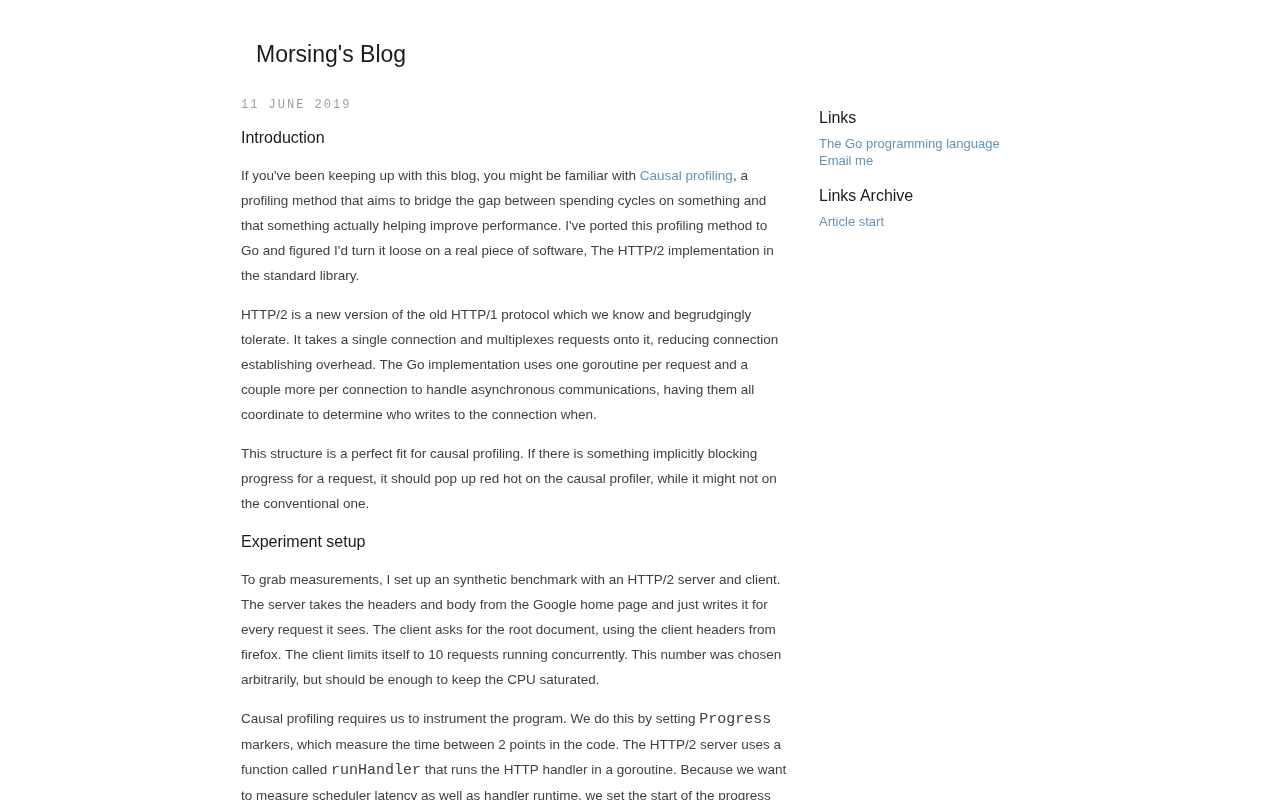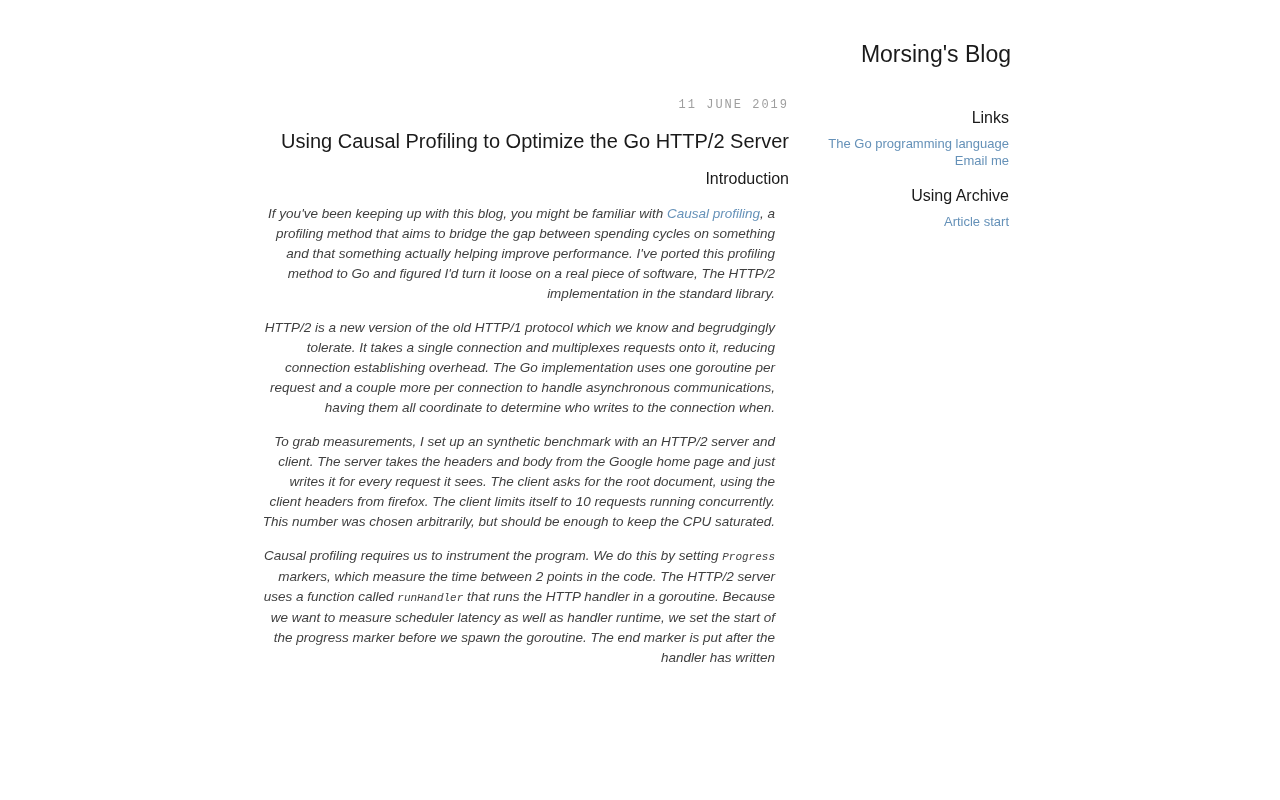--- a/index.html
+++ b/index.html
@@ -10,21 +10,20 @@
   }
   * { box-sizing: border-box; }
   html, body { margin: 0; padding: 0; background: #ffffff; }
   body { font-family: "Liberation Sans", sans-serif; }
   .page {
     position: relative;
     width: 1248px;
     height: 800px;
     overflow: hidden;
     background: #ffffff;
-    text-align: right;
   }
   .wrap { margin-left: 241px; width: 770px; }
   h1.blog-title {
     margin: 0 0 0 15px;
     padding-top: 41px;
     font-size: 23px;
     line-height: 26px;
     font-weight: 400;
     color: var(--heading);
   }
@@ -45,29 +44,28 @@
     color: var(--heading);
   }
   .post-body h3 {
     margin: 16px 0;
     font-size: 16px;
     line-height: 19px;
     font-weight: 400;
     color: var(--heading);
   }
   .post-body p {
-    margin: 14px 14px;
+    margin: 14px 0;
     font-size: 13.5px;
-    line-height: 20px;
+    line-height: 25px;
     color: var(--text);
-    font-style: italic;
   }
   .post-body code {
     font-family: "Liberation Mono", "DejaVu Sans Mono", monospace;
-    font-size: 11px;
+    font-size: 15px;
     color: var(--text);
   }
   a { color: var(--link); text-decoration: none; cursor: pointer; }
   aside.sidebar {
     margin-left: 30px;
     width: 190px;
     flex: none;
     padding-top: 41px;
   }
   aside.sidebar h3 {
@@ -88,35 +86,36 @@
 </style>
 </head>
 <body>
 
 <div class="page">
   <div class="wrap">
     <h1 class="blog-title">Morsing's Blog</h1>
     <div class="content">
       <article class="post">
         <div class="post-date">11 JUNE 2019</div>
-        <h2 class="post-title">Using Causal Profiling to Optimize the Go HTTP/2 Server</h2>
         <div class="post-body" id="article-body">
             <h3>Introduction</h3>
             <p><span>If you've been keeping up with this blog, you might be familiar with </span><a href="#">Causal profiling</a><span>, a profiling method that aims to bridge the gap between spending cycles on something and that something actually helping improve performance. I've ported this profiling method to Go and figured I'd turn it loose on a real piece of software, The HTTP/2 implementation in the standard library.</span></p>
             <p><span>HTTP/2 is a new version of the old HTTP/1 protocol which we know and begrudgingly tolerate. It takes a single connection and multiplexes requests onto it, reducing connection establishing overhead. The Go implementation uses one goroutine per request and a couple more per connection to handle asynchronous communications, having them all coordinate to determine who writes to the connection when.</span></p>
+            <p><span>This structure is a perfect fit for causal profiling. If there is something implicitly blocking progress for a request, it should pop up red hot on the causal profiler, while it might not on the conventional one.</span></p>
+            <h3>Experiment setup</h3>
             <p><span>To grab measurements, I set up an synthetic benchmark with an HTTP/2 server and client. The server takes the headers and body from the Google home page and just writes it for every request it sees. The client asks for the root document, using the client headers from firefox. The client limits itself to 10 requests running concurrently. This number was chosen arbitrarily, but should be enough to keep the CPU saturated.</span></p>
             <p><span>Causal profiling requires us to instrument the program. We do this by setting </span><code>Progress</code><span> markers, which measure the time between 2 points in the code. The HTTP/2 server uses a function called </span><code>runHandler</code><span> that runs the HTTP handler in a goroutine. Because we want to measure scheduler latency as well as handler runtime, we set the start of the progress marker before we spawn the goroutine. The end marker is put after the handler has written</span></p>
           </div>
       </article>
       <aside class="sidebar" id="sidebar">
           <h3>Links</h3>
           <ul>
             <li><a href="#">The Go programming language</a></li>
             <li><a href="#">Email me</a></li>
           </ul>
-          <h3>Using Archive</h3>
+          <h3>Links Archive</h3>
           <ul>
             <li><a href="#">Article start</a></li>
           </ul>
         </aside>
     </div>
   </div>
 </div>
 
 </body></html>

